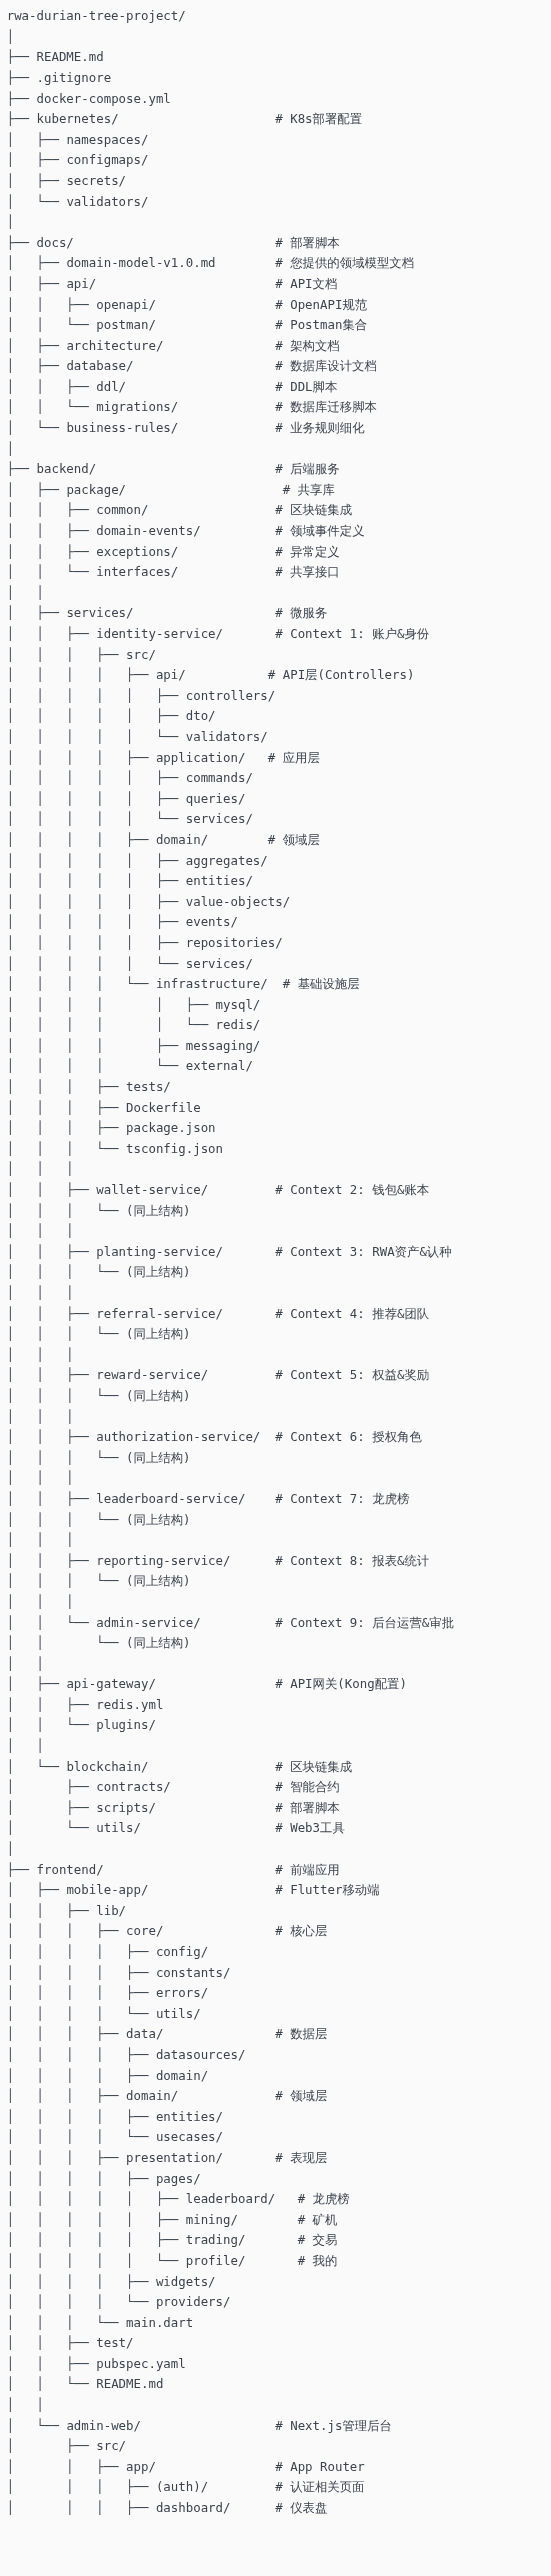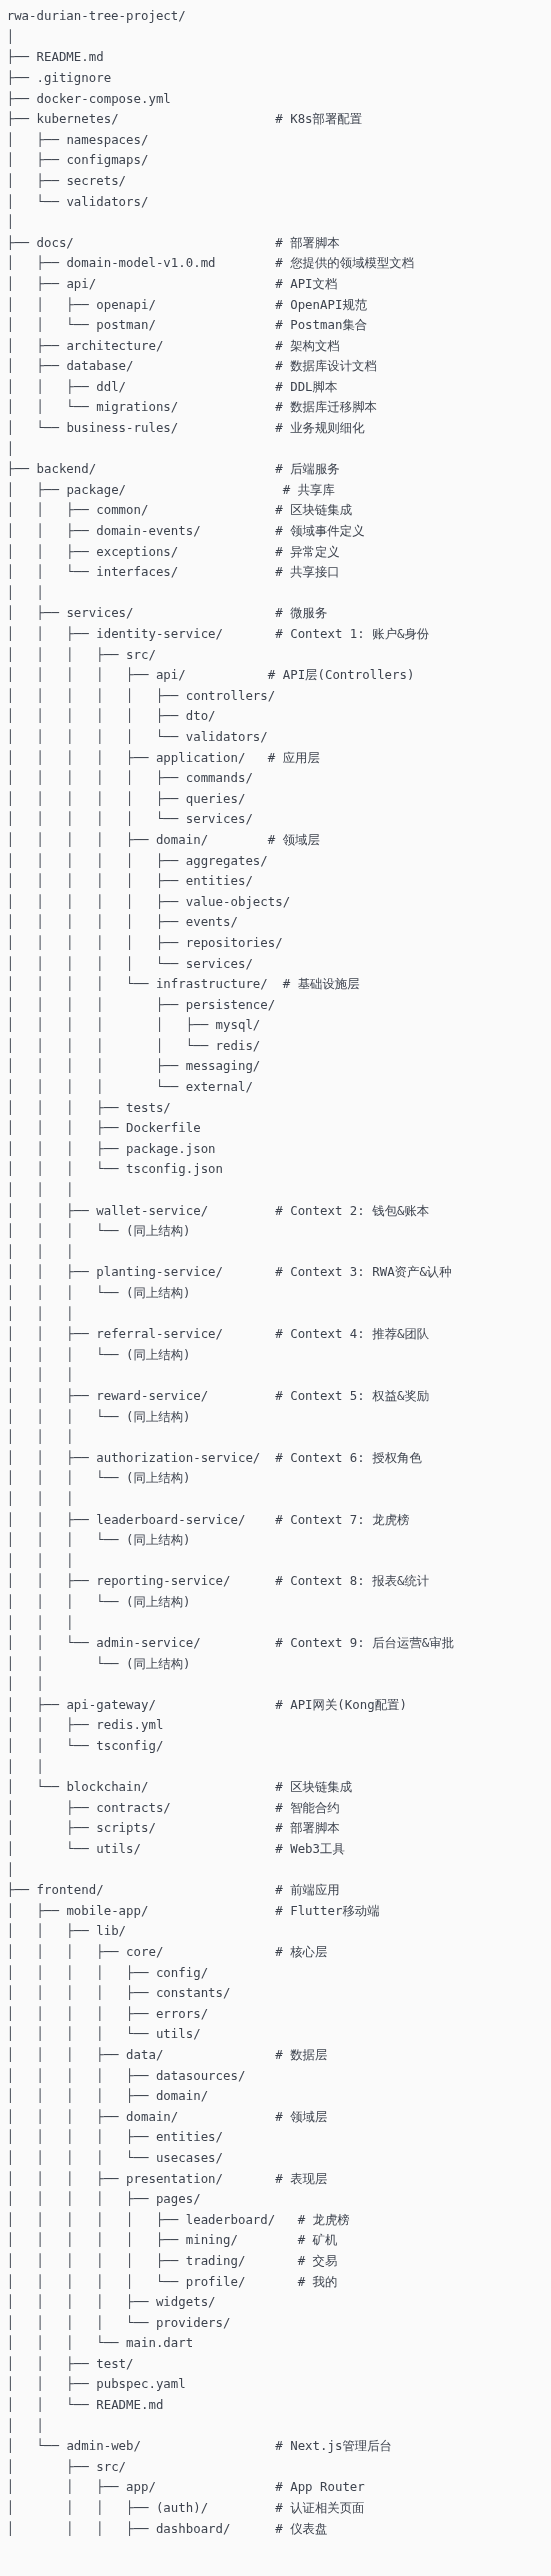--- a/index.html
+++ b/index.html
@@ -70,21 +70,20 @@
     <div class="line"><span class="guides">│   │   │   │   │   ├── </span><span class="node">queries/</span></div>
     <div class="line"><span class="guides">│   │   │   │   │   └── </span><span class="node">services/</span></div>
     <div class="line"><span class="guides">│   │   │   │   ├── </span><span class="node">domain/</span><span class="comment">        # 领域层</span></div>
     <div class="line"><span class="guides">│   │   │   │   │   ├── </span><span class="node">aggregates/</span></div>
     <div class="line"><span class="guides">│   │   │   │   │   ├── </span><span class="node">entities/</span></div>
     <div class="line"><span class="guides">│   │   │   │   │   ├── </span><span class="node">value-objects/</span></div>
     <div class="line"><span class="guides">│   │   │   │   │   ├── </span><span class="node">events/</span></div>
     <div class="line"><span class="guides">│   │   │   │   │   ├── </span><span class="node">repositories/</span></div>
     <div class="line"><span class="guides">│   │   │   │   │   └── </span><span class="node">services/</span></div>
     <div class="line"><span class="guides">│   │   │   │   └── </span><span class="node">infrastructure/</span><span class="comment">  # 基础设施层</span></div>
-    <div class="line"><span class="guides">│   │   │   │       ├── </span><span class="node">persistence/</span></div>
     <div class="line"><span class="guides">│   │   │   │       │   ├── </span><span class="node">mysql/</span></div>
     <div class="line"><span class="guides">│   │   │   │       │   └── </span><span class="node">redis/</span></div>
     <div class="line"><span class="guides">│   │   │   │       ├── </span><span class="node">messaging/</span></div>
     <div class="line"><span class="guides">│   │   │   │       └── </span><span class="node">external/</span></div>
     <div class="line"><span class="guides">│   │   │   ├── </span><span class="node">tests/</span></div>
     <div class="line"><span class="guides">│   │   │   ├── </span><span class="node">Dockerfile</span></div>
     <div class="line"><span class="guides">│   │   │   ├── </span><span class="node">package.json</span></div>
     <div class="line"><span class="guides">│   │   │   └── </span><span class="node">tsconfig.json</span></div>
     <div class="line"><span class="guides">│   │   │</span><span class="node"></span></div>
     <div class="line"><span class="guides">│   │   ├── </span><span class="node">wallet-service/</span><span class="comment">         # Context 2: 钱包&amp;账本</span></div>
@@ -106,21 +105,21 @@
     <div class="line"><span class="guides">│   │   │   └── </span><span class="node">(同上结构)</span></div>
     <div class="line"><span class="guides">│   │   │</span><span class="node"></span></div>
     <div class="line"><span class="guides">│   │   ├── </span><span class="node">reporting-service/</span><span class="comment">      # Context 8: 报表&amp;统计</span></div>
     <div class="line"><span class="guides">│   │   │   └── </span><span class="node">(同上结构)</span></div>
     <div class="line"><span class="guides">│   │   │</span><span class="node"></span></div>
     <div class="line"><span class="guides">│   │   └── </span><span class="node">admin-service/</span><span class="comment">          # Context 9: 后台运营&amp;审批</span></div>
     <div class="line"><span class="guides">│   │       └── </span><span class="node">(同上结构)</span></div>
     <div class="line"><span class="guides">│   │</span><span class="node"></span></div>
     <div class="line"><span class="guides">│   ├── </span><span class="node">api-gateway/</span><span class="comment">                # API网关(Kong配置)</span></div>
     <div class="line"><span class="guides">│   │   ├── </span><span class="node">redis.yml</span></div>
-    <div class="line"><span class="guides">│   │   └── </span><span class="node">tsconfig/</span></div>
+    <div class="line"><span class="guides">│   │   └── </span><span class="node">plugins/</span></div>
     <div class="line"><span class="guides">│   │</span><span class="node"></span></div>
     <div class="line"><span class="guides">│   └── </span><span class="node">blockchain/</span><span class="comment">                 # 区块链集成</span></div>
     <div class="line"><span class="guides">│       ├── </span><span class="node">contracts/</span><span class="comment">              # 智能合约</span></div>
     <div class="line"><span class="guides">│       ├── </span><span class="node">scripts/</span><span class="comment">                # 部署脚本</span></div>
     <div class="line"><span class="guides">│       └── </span><span class="node">utils/</span><span class="comment">                  # Web3工具</span></div>
     <div class="line"><span class="guides">│</span><span class="node"></span></div>
     <div class="line"><span class="guides">├── </span><span class="node">frontend/</span><span class="comment">                       # 前端应用</span></div>
     <div class="line"><span class="guides">│   ├── </span><span class="node">mobile-app/</span><span class="comment">                 # Flutter移动端</span></div>
     <div class="line"><span class="guides">│   │   ├── </span><span class="node">lib/</span></div>
     <div class="line"><span class="guides">│   │   │   ├── </span><span class="node">core/</span><span class="comment">               # 核心层</span></div>

